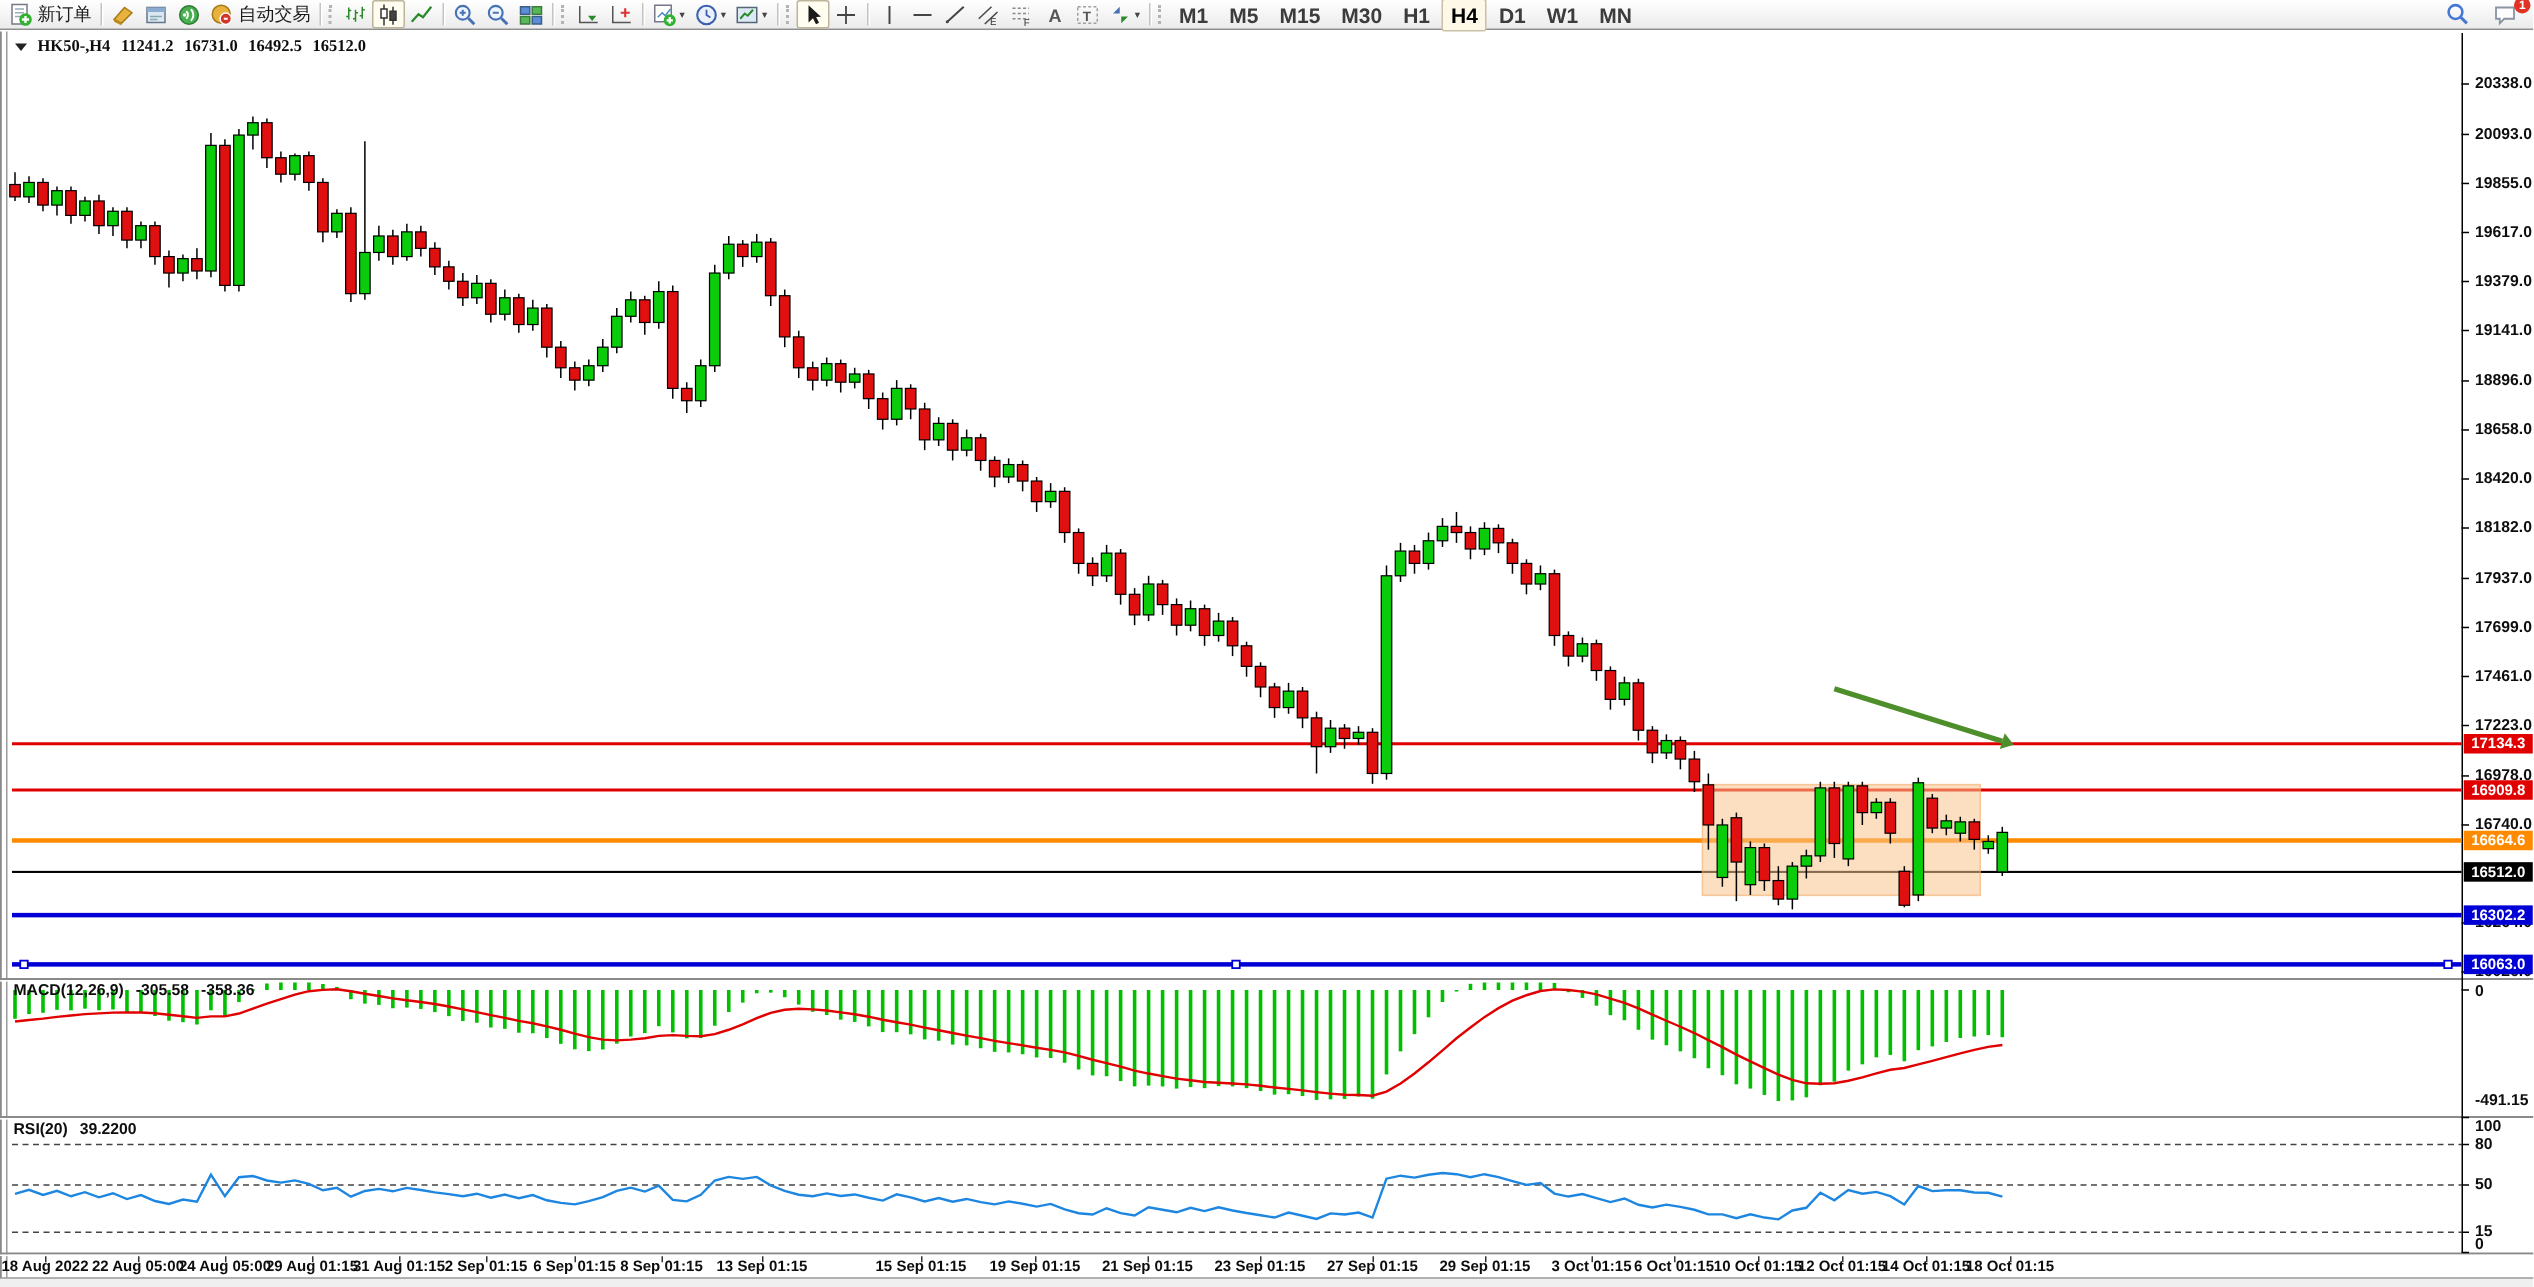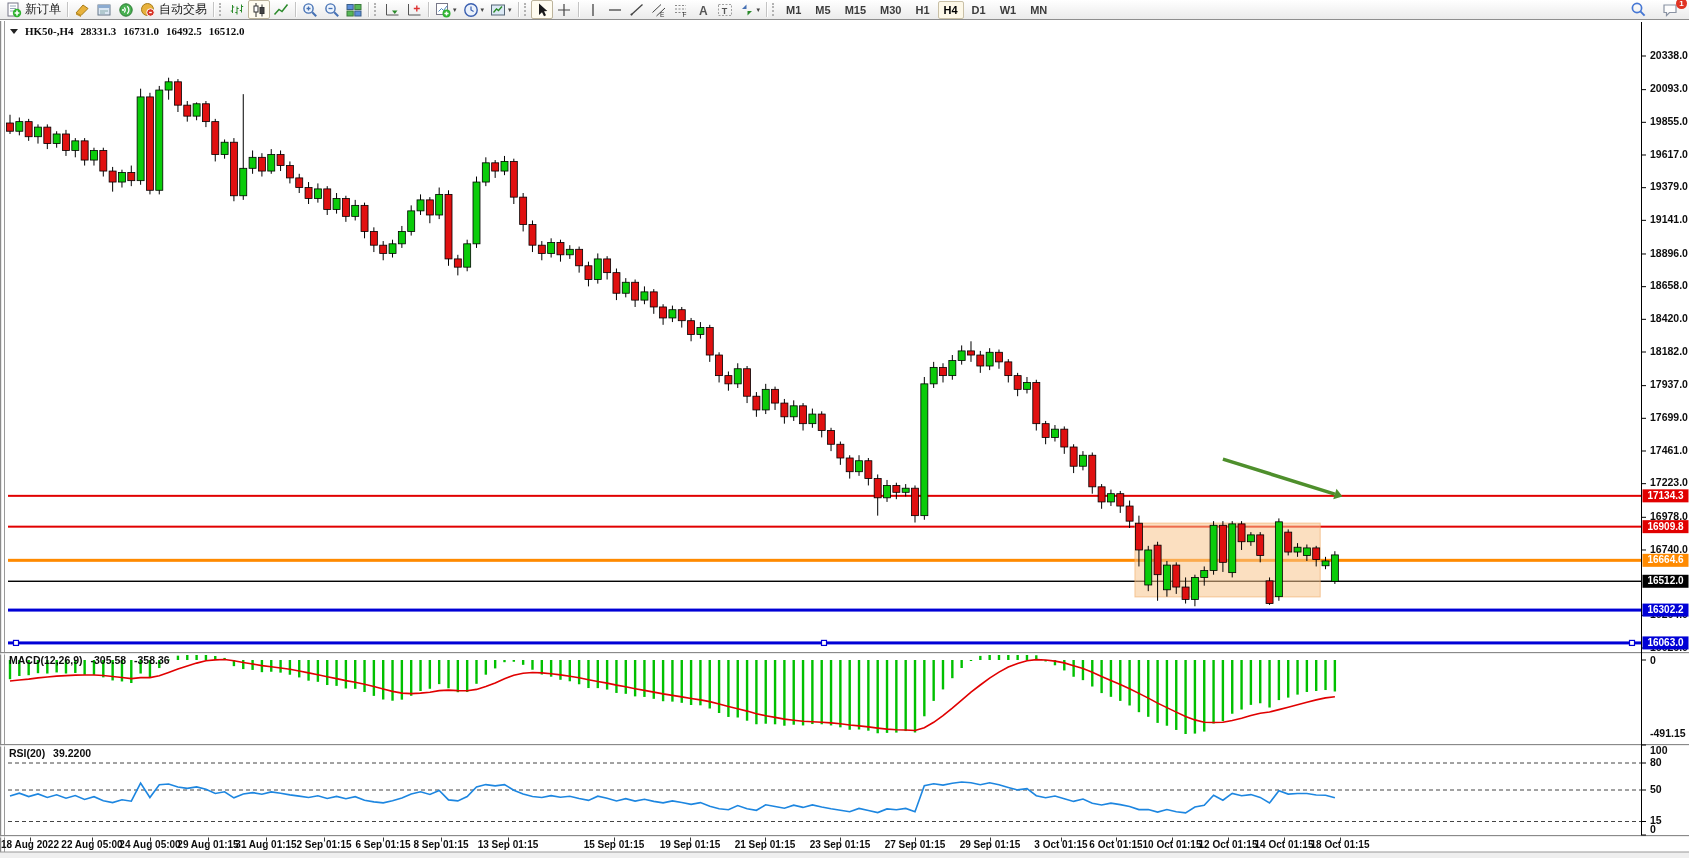--- a/index.html
+++ b/index.html
@@ -13,21 +13,21 @@
     display:flex;align-items:flex-end;z-index:6;padding-left:3px;}
   .tb-group{display:flex;align-items:center;height:100%;}
   .tb-sep{width:1px;height:15px;background:#c4c4c4;margin:0 3px;box-shadow:1px 0 0 #fff;}
   .grip{width:2px;height:13px;border-left:2px dotted #b3b3b3;margin:0 3px 0 2px;}
   .tb-btn{height:19px;min-width:21px;display:flex;align-items:center;justify-content:center;
     padding:0 2px;border:1px solid transparent;box-sizing:border-box;}
   .tb-btn.active{background:#fffcf0;border:1px solid #bdb49c;border-radius:2px;}
   .tb-btn .lbl{font-size:12px;color:#1a1a1a;margin-left:3px;white-space:nowrap;}
   .tb-btn .ico{display:flex;width:16px;height:16px;align-items:center;justify-content:center;}
   .dd{font-size:7px;color:#444;margin-left:2px;}
-  .tf-btn{font-size:11px;font-weight:700;color:#3c3c3c;padding:2px 5px;margin:0 1px;
+  .tf-btn{font-size:14px;font-weight:700;color:#3c3c3c;padding:2px 5px;margin:0 1px;
     border:1px solid transparent;border-radius:2px;}
   .tf-btn.active{background:#fdf8e8;border-color:#c9c0a6;color:#000;}
   .tb-right{margin-left:auto;display:flex;align-items:center;gap:10px;padding-right:8px;}
   .tb-right .tb-btn{position:relative;}
   .badge{position:absolute;top:-3px;right:-7px;background:#e23built;background:#e03323;color:#fff;
     font-size:8px;font-weight:700;line-height:11px;width:11px;height:11px;border-radius:50%;
     text-align:center;}
 
   
   .chart-title{position:absolute;left:10px;top:25px;font-size:11px;font-weight:700;color:#0d0d0d;z-index:4;display:flex;align-items:center;}
@@ -867,21 +867,21 @@
             </svg>
           </span>
           <span class="badge">1</span>
         </div>
       </div>
   </div>
 
   <div class="chart-title">
     <span class="tri"></span>
     <span>HK50-,H4</span>
-    <span>28331.3</span>
+    <span>11241.2</span>
     <span>16731.0</span>
     <span>16492.5</span>
     <span>16512.0</span>
   </div>
 
   <div id="macd-label" class="pane-label">
     <span>MACD(12,26,9)</span>
     <span>-305.58</span>
     <span>-358.36</span>
   </div>

